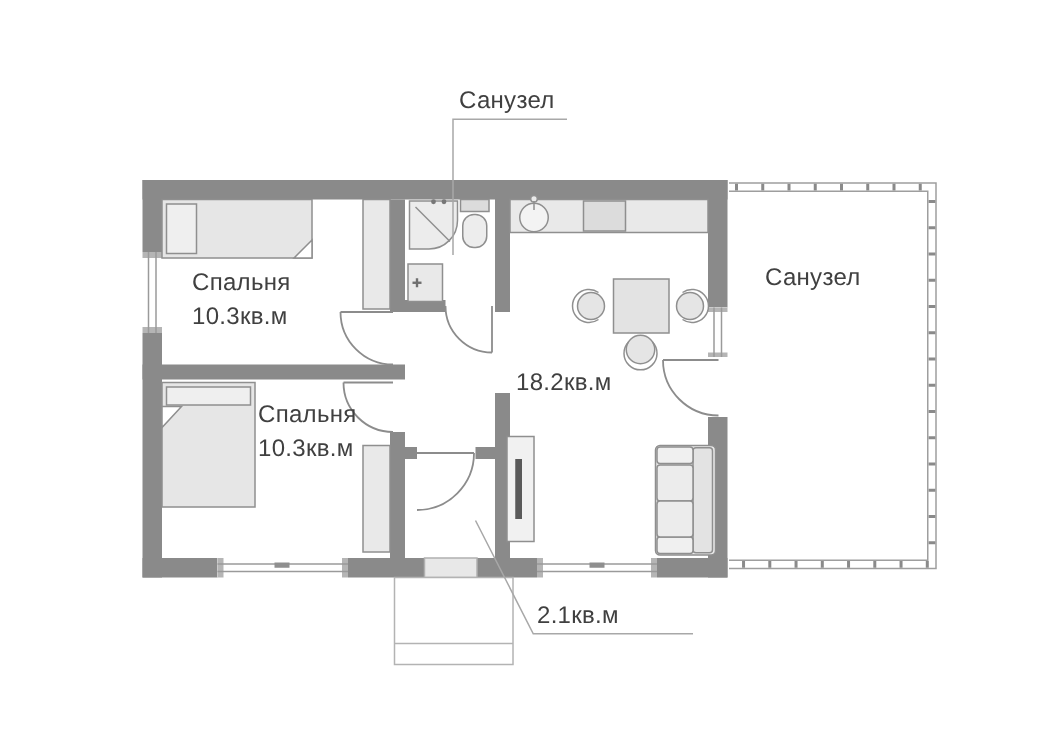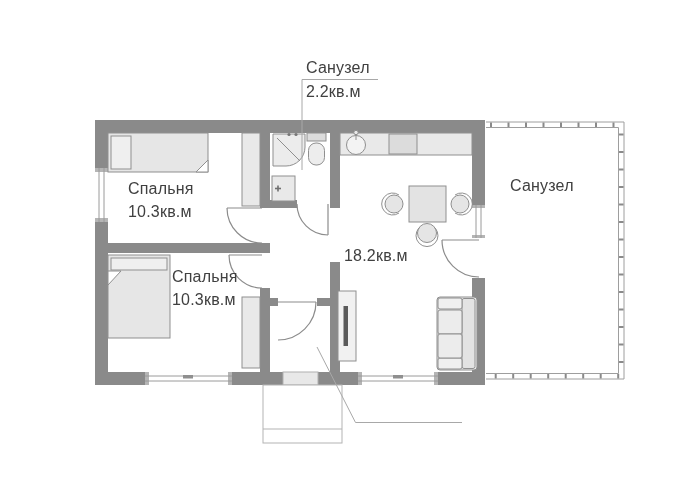--- a/index.html
+++ b/index.html
@@ -207,19 +207,19 @@
 <div class="label" style="left:344px;top:244px">
   <span class="ln">18.2кв.м</span>
 </div>
 
 <div class="label" style="left:510px;top:174px">
   <span class="ln">Санузел</span>
 </div>
 
 <div class="label tight" style="left:306px;top:56px">
   <span class="ln">Санузел</span>
-  <span class="ln">2.2кв.м</span>
 </div>
 
 <div class="label tight" style="left:358px;top:399px">
+  <span class="ln">2.1кв.м</span>
 </div>
 
 </div>
 
 </body></html>

